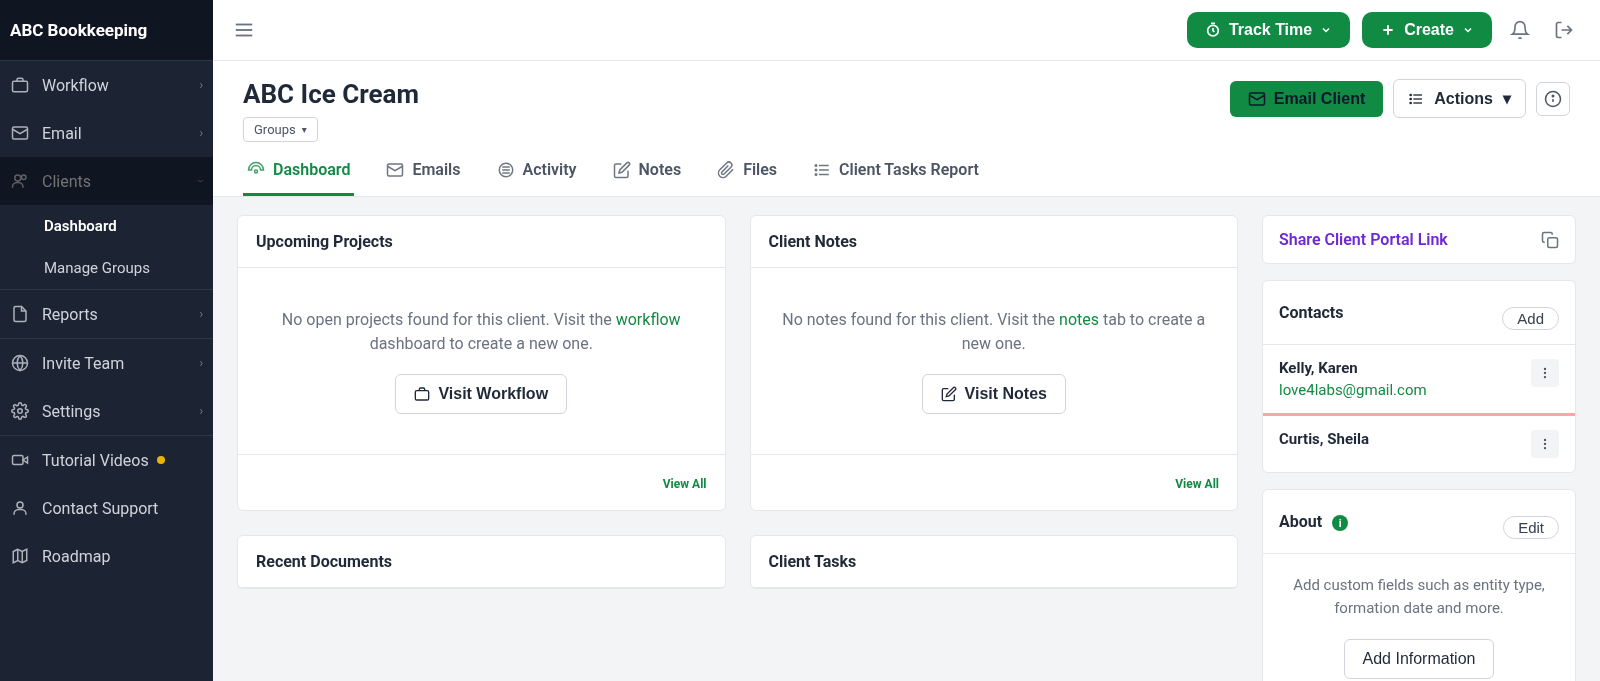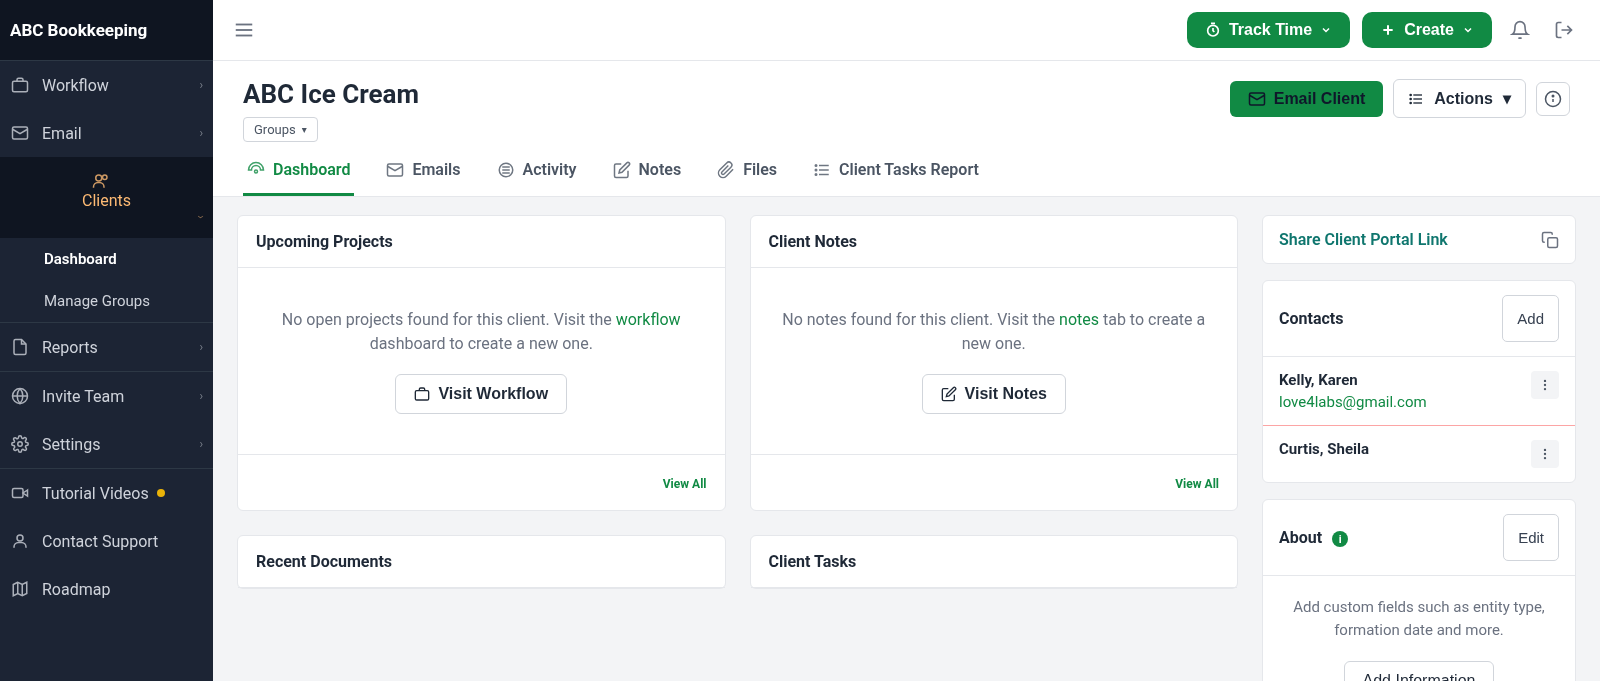--- a/index.html
+++ b/index.html
@@ -7,21 +7,21 @@
 .app { display: flex; height: 100%; justify-content: space-between; }
 
 
 .sidebar { width: 213px; background: #1c2434; color: #d1d5db; flex-shrink: 0; display: flex; flex-direction: column; }
 .sidebar-brand { padding: 20px 10px; background: #0f1521; }
 .sidebar-brand span { color: #fff; font-weight: 700; font-size: 17px; }
 .sidebar .nav-section { border-top: 1px solid #2d3845; }
 .nav-item { display: flex; align-items: center; padding: 14px 10px; font-size: 16px; color: #cfd3db; cursor: pointer; position: relative; }
 .nav-item .icon { width: 20px; height: 20px; margin-right: 12px; display: inline-flex; align-items: center; justify-content: center; opacity: 0.8; }
 .nav-item .chevron { margin-left: auto; opacity: 0.5; font-size: 12px; }
-.nav-item.active { background: #0f1521; color: #fdba74; flex-direction: column; }
+.nav-item.active { background: #0f1521; color: #737373; }
 .nav-sub { padding: 12px 10px 12px 44px; color: #cfd3db; font-size: 15px; cursor: pointer; }
 .nav-sub.active { color: #fff; font-weight: 600; }
 .dot { width: 8px; height: 8px; border-radius: 50%; background: #eab308; margin-left: 8px; display: inline-block; }
 
 
 .main { flex: 1; display: flex; flex-direction: column; background: #fff; }
 .topbar { display: flex; align-items: center; padding: 12px 20px; border-bottom: 1px solid #e5e7eb; background: #fff; }
 .hamburger { color: #6b7280; cursor: pointer; }
 .topbar-right { margin-left: auto; display: flex; align-items: center; gap: 12px; }
 .btn { display: inline-flex; align-items: center; gap: 8px; padding: 9px 18px; border-radius: 10px; font-size: 16px; font-weight: 600; border: none; cursor: pointer; }
@@ -53,27 +53,27 @@
 .card-body { padding: 40px 24px; text-align: center; color: #6b7280; font-size: 16px; flex: 1; display: flex; flex-direction: column; align-items: center; justify-content: center; gap: 18px; }
 .card-body p { line-height: 1.5; }
 .inline-link { color: #118a44; cursor: pointer; }
 .visit-btn { display: inline-flex; align-items: center; gap: 8px; border: 1px solid #d1d5db; border-radius: 6px; padding: 10px 18px; font-size: 16px; font-weight: 600; color: #1f2937; cursor: pointer; background: #fff; }
 .card-footer { border-top: 1px solid #e5e7eb; padding: 18px; text-align: right; }
 .view-all { color: #118a44; font-weight: 700; font-size: 12px; cursor: pointer; }
 
 
 .col-side { width: 314px; display: flex; flex-direction: column; gap: 16px; }
 .share-card { background: #fff; border: 1px solid #e5e7eb; border-radius: 6px; padding: 14px 16px; display: flex; align-items: center; }
-.share-link { color: #0f766e; font-weight: 600; font-size: 16px; cursor: pointer; }
+.share-link { color: #6d28d9; font-weight: 600; font-size: 16px; cursor: pointer; }
 .copy-icon { margin-left: auto; color: #6b7280; cursor: pointer; }
 .side-card { background: #fff; border: 1px solid #e5e7eb; border-radius: 6px; }
 .side-header { padding: 14px 16px; display: flex; align-items: center; border-bottom: 1px solid #e5e7eb; }
 .side-header h3 { font-size: 16px; font-weight: 700; }
-.small-btn { margin-left: auto; border: 1px solid #d1d5db; background: #fff; padding: 14px 14px; border-radius: 5px; font-size: 15px; color: #374151; cursor: pointer; }
-.contact-row { padding: 14px 16px; border-bottom: 1px solid #fca5a5; display: flex; align-items: flex-start; }
+.small-btn { margin-left: auto; border: 1px solid #d1d5db; background: #fff; padding: 2px 14px; border-radius: 15px; font-size: 15px; color: #374151; cursor: pointer; margin-top: 12px; }
+.contact-row { padding: 14px 16px; border-bottom: 3px solid #fca5a5; display: flex; align-items: flex-start; }
 .contact-row:last-child { border-bottom: none; }
 .contact-info { flex: 1; }
 .contact-name { font-weight: 700; font-size: 15px; color: #1f2937; margin-bottom: 4px; }
 .contact-email { color: #118a44; font-size: 15px; cursor: pointer; }
 .more-v { width: 28px; height: 28px; background: #f3f4f6; border-radius: 4px; display: flex; align-items: center; justify-content: center; color: #4b5563; cursor: pointer; }
 .about-body { padding: 20px 16px; text-align: center; color: #6b7280; font-size: 15px; line-height: 1.5; }
 .about-btn-wrap { text-align: center; padding: 0 16px 18px 16px; }
 .info-badge { display: inline-flex; width: 16px; height: 16px; border-radius: 50%; background: #118a44; color: #fff; font-size: 11px; align-items: center; justify-content: center; margin-left: 6px; font-weight: 700; }
 svg { display: block; }
 .caret-down { font-size: 10px; }

